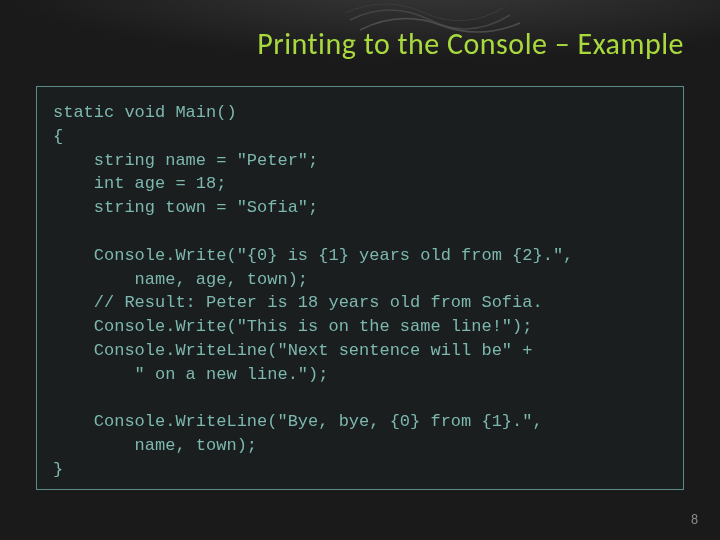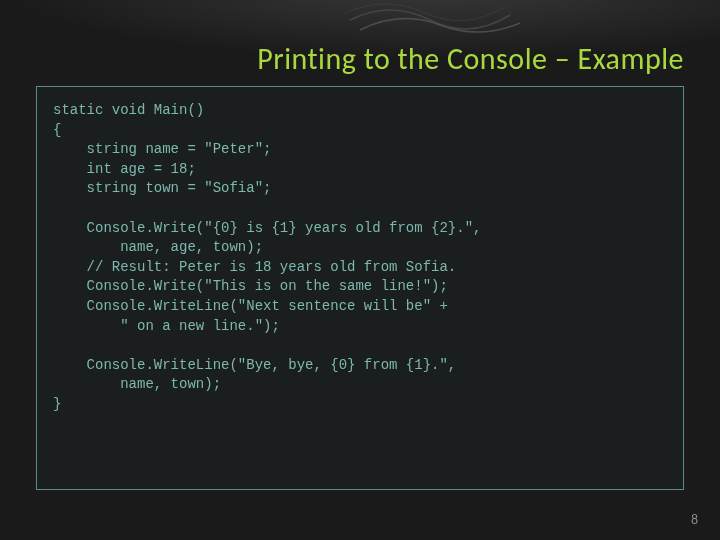--- a/index.html
+++ b/index.html
@@ -35,33 +35,32 @@
   .title {
     position: absolute;
     top: 25px;
     left: 0;
     right: 36px;
     text-align: right;
     font-size: 30px;
     font-weight: 400;
     color: #a8d93d;
     letter-spacing: 0.5px;
-    margin-top: 15px;
   }
   .code-box {
     position: absolute;
     top: 86px;
     left: 36px;
     right: 36px;
     bottom: 50px;
     border: 1px solid #5a8a8a;
     background: rgba(30,40,40,0.35);
     padding: 14px 16px;
     font-family: Consolas, 'Courier New', monospace;
-    font-size: 14px;
+    font-size: 17px;
     line-height: 1.4;
     color: #7db8b0;
     white-space: pre;
     overflow: hidden;
   }
   .page-number {
     position: absolute;
     bottom: 12px;
     right: 22px;
     font-size: 14px;

